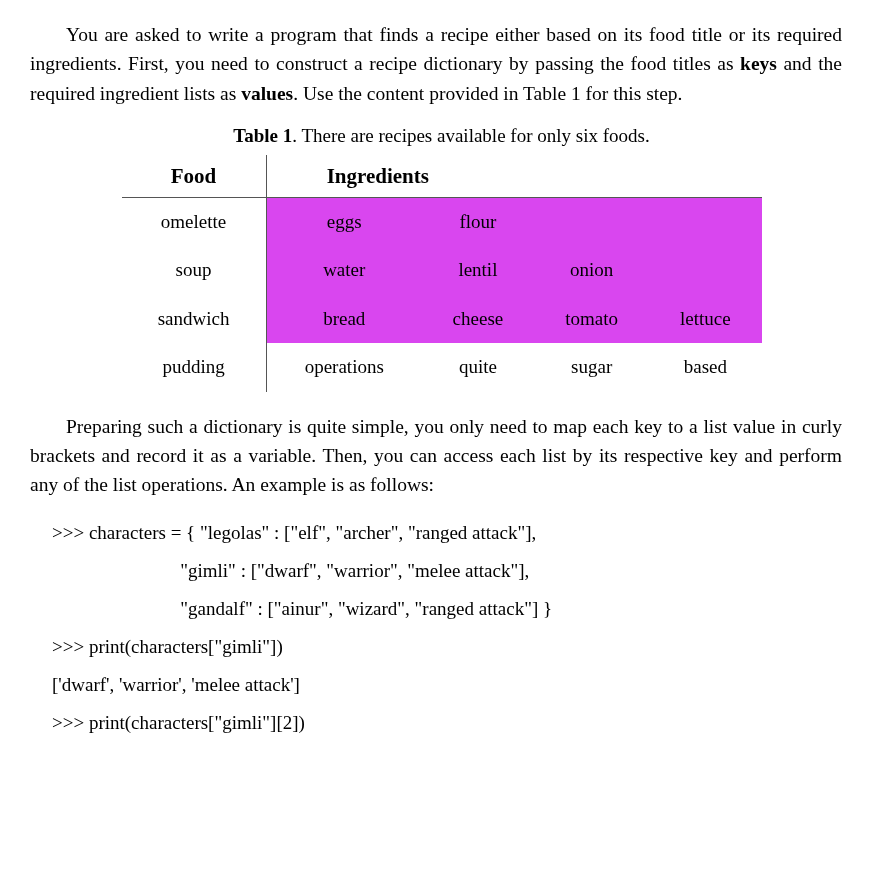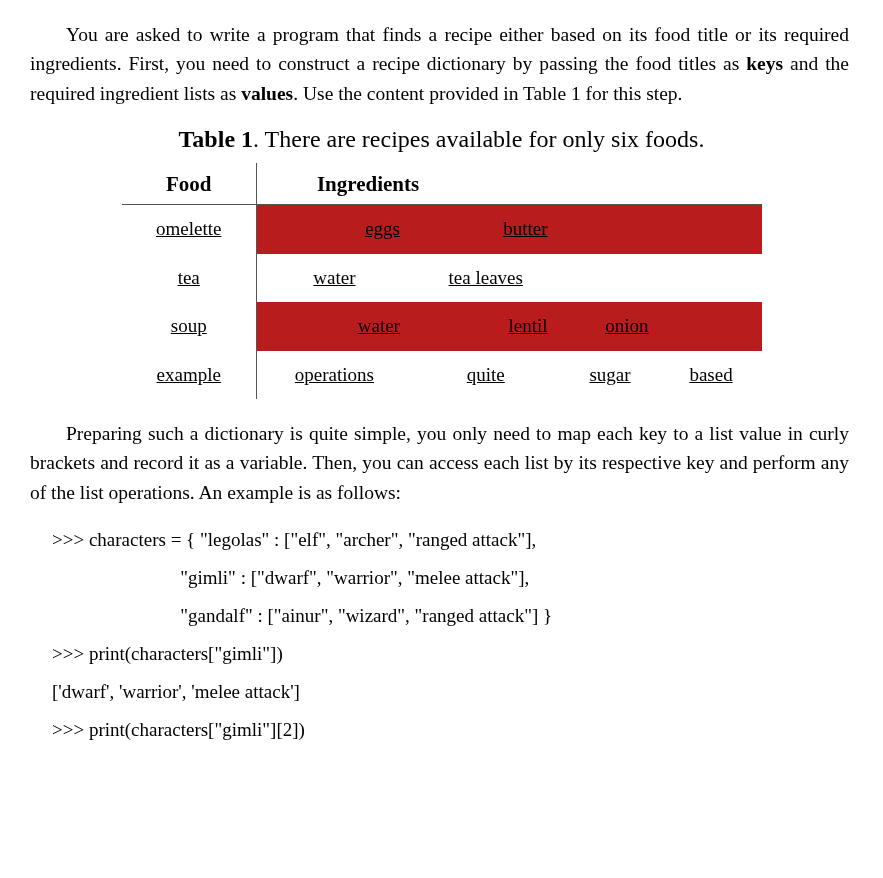--- a/index.html
+++ b/index.html
@@ -11,31 +11,31 @@
   }
   .page {
     width: 883px;
     box-sizing: border-box;
     padding: 20px 30px 40px 30px;
     font-size: 19.5px;
     line-height: 1.5;
   }
   .para {
     text-align: justify;
-    margin: 0 4px 8px 0;
+    margin: 0 11px 8px 0;
   }
   .indent { text-indent: 36px; }
   .bold { font-weight: bold; }
   .table-block {
     margin: 14px auto 20px auto;
     width: 640px;
   }
   .table-caption {
     text-align: center;
-    font-size: 24px;
+    font-size: 19px;
     line-height: 1.45;
     margin-bottom: 6px;
   }
   table.recipes {
     border-collapse: collapse;
     width: 100%;
     font-size: 19px;
   }
   table.recipes th {
     font-weight: bold;
@@ -50,28 +50,27 @@
   }
   table.recipes th.ing-head {
     text-align: left;
     border-bottom: 1px solid #555;
     padding-left: 60px;
   }
   table.recipes td {
     padding: 10px 12px;
     text-align: center;
     vertical-align: middle;
-    text-decoration: underline;
   }
   table.recipes td.food-cell {
     border-right: 1px solid #555;
     text-align: center;
     background: #fff !important;
   }
-  table.recipes tr.shade td.ing { background: #b91c1c; text-align: right; }
+  table.recipes tr.shade td.ing { background: #d946ef; }
   table.recipes tr td.ing { background: #ffffff; }
   .code-block {
     font-family: "Times New Roman", Times, serif;
     font-size: 19px;
     line-height: 2.0;
     margin: 14px 0 0 22px;
     white-space: pre;
   }
 </style>
 </head>
@@ -91,40 +90,40 @@
       <thead>
         <tr>
           <th class="food-head">Food</th>
           <th class="ing-head" colspan="4">Ingredients</th>
         </tr>
       </thead>
       <tbody>
         <tr class="shade">
           <td class="food-cell">omelette</td>
           <td class="ing">eggs</td>
-          <td class="ing">butter</td>
-          <td class="ing"></td>
-          <td class="ing"></td>
-        </tr>
-        <tr>
-          <td class="food-cell">tea</td>
-          <td class="ing">water</td>
-          <td class="ing">tea leaves</td>
+          <td class="ing">flour</td>
           <td class="ing"></td>
           <td class="ing"></td>
         </tr>
         <tr class="shade">
           <td class="food-cell">soup</td>
           <td class="ing">water</td>
           <td class="ing">lentil</td>
           <td class="ing">onion</td>
           <td class="ing"></td>
         </tr>
+        <tr class="shade">
+          <td class="food-cell">sandwich</td>
+          <td class="ing">bread</td>
+          <td class="ing">cheese</td>
+          <td class="ing">tomato</td>
+          <td class="ing">lettuce</td>
+        </tr>
         <tr>
-          <td class="food-cell">example</td>
+          <td class="food-cell">pudding</td>
           <td class="ing">operations</td>
           <td class="ing">quite</td>
           <td class="ing">sugar</td>
           <td class="ing">based</td>
         </tr>
       </tbody>
     </table>
   </div>
 
   <p class="para indent">Preparing such a dictionary is quite simple, you only need to map each key to a list value in curly brackets and record it as a variable. Then, you can access each list by its respective key and perform any of the list operations. An example is as follows:</p>

